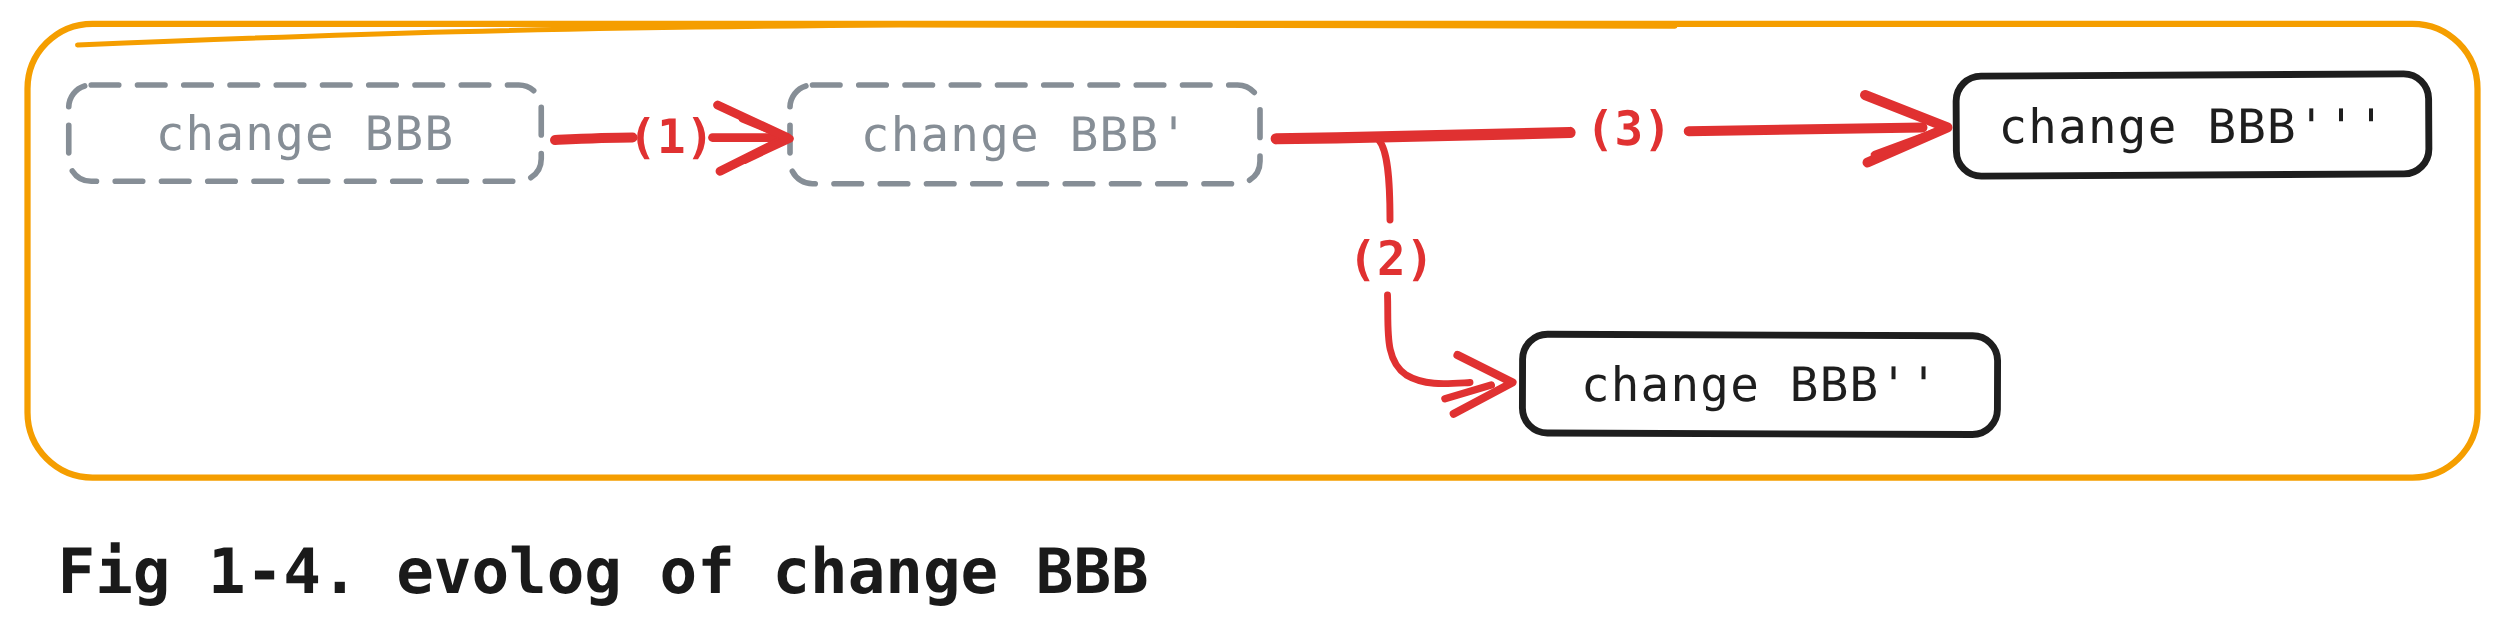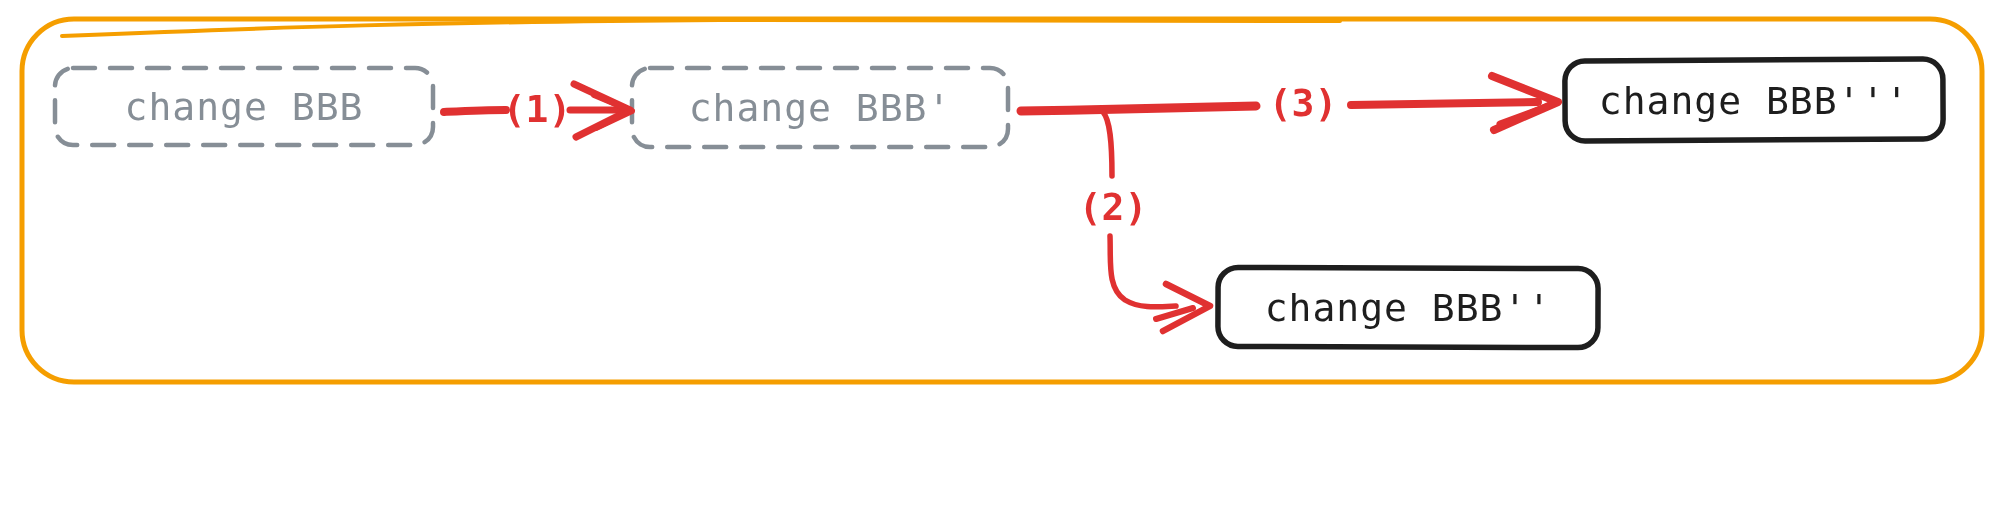--- a/index.html
+++ b/index.html
@@ -92,14 +92,15 @@
     <g>
       <path d="M 1103 112 C 1110 120, 1112 142, 1112 176" fill="none" stroke="#e03131" stroke-width="5.5" stroke-linecap="round"></path>
       <path d="M 1110 236 C 1111 262, 1107 288, 1125 300 C 1140 309, 1158 307, 1176 306" fill="none" stroke="#e03131" stroke-width="5.5" stroke-linecap="round"></path>
       <path d="M 1166 284 L 1210 306 L 1163 331" fill="none" stroke="#e03131" stroke-width="6.5" stroke-linecap="round" stroke-linejoin="round"></path>
       <path d="M 1156 319 L 1193 308" fill="none" stroke="#e03131" stroke-width="6" stroke-linecap="round"></path>
       <text class="edge-label" x="1113" y="207" fill="#e03131" text-anchor="middle" dominant-baseline="central">(2)</text>
     </g>
 
   </svg>
 
+  <div class="caption">Fig 1-4. evolog of change BBB</div>
 
 </div>
 
 </body></html>

